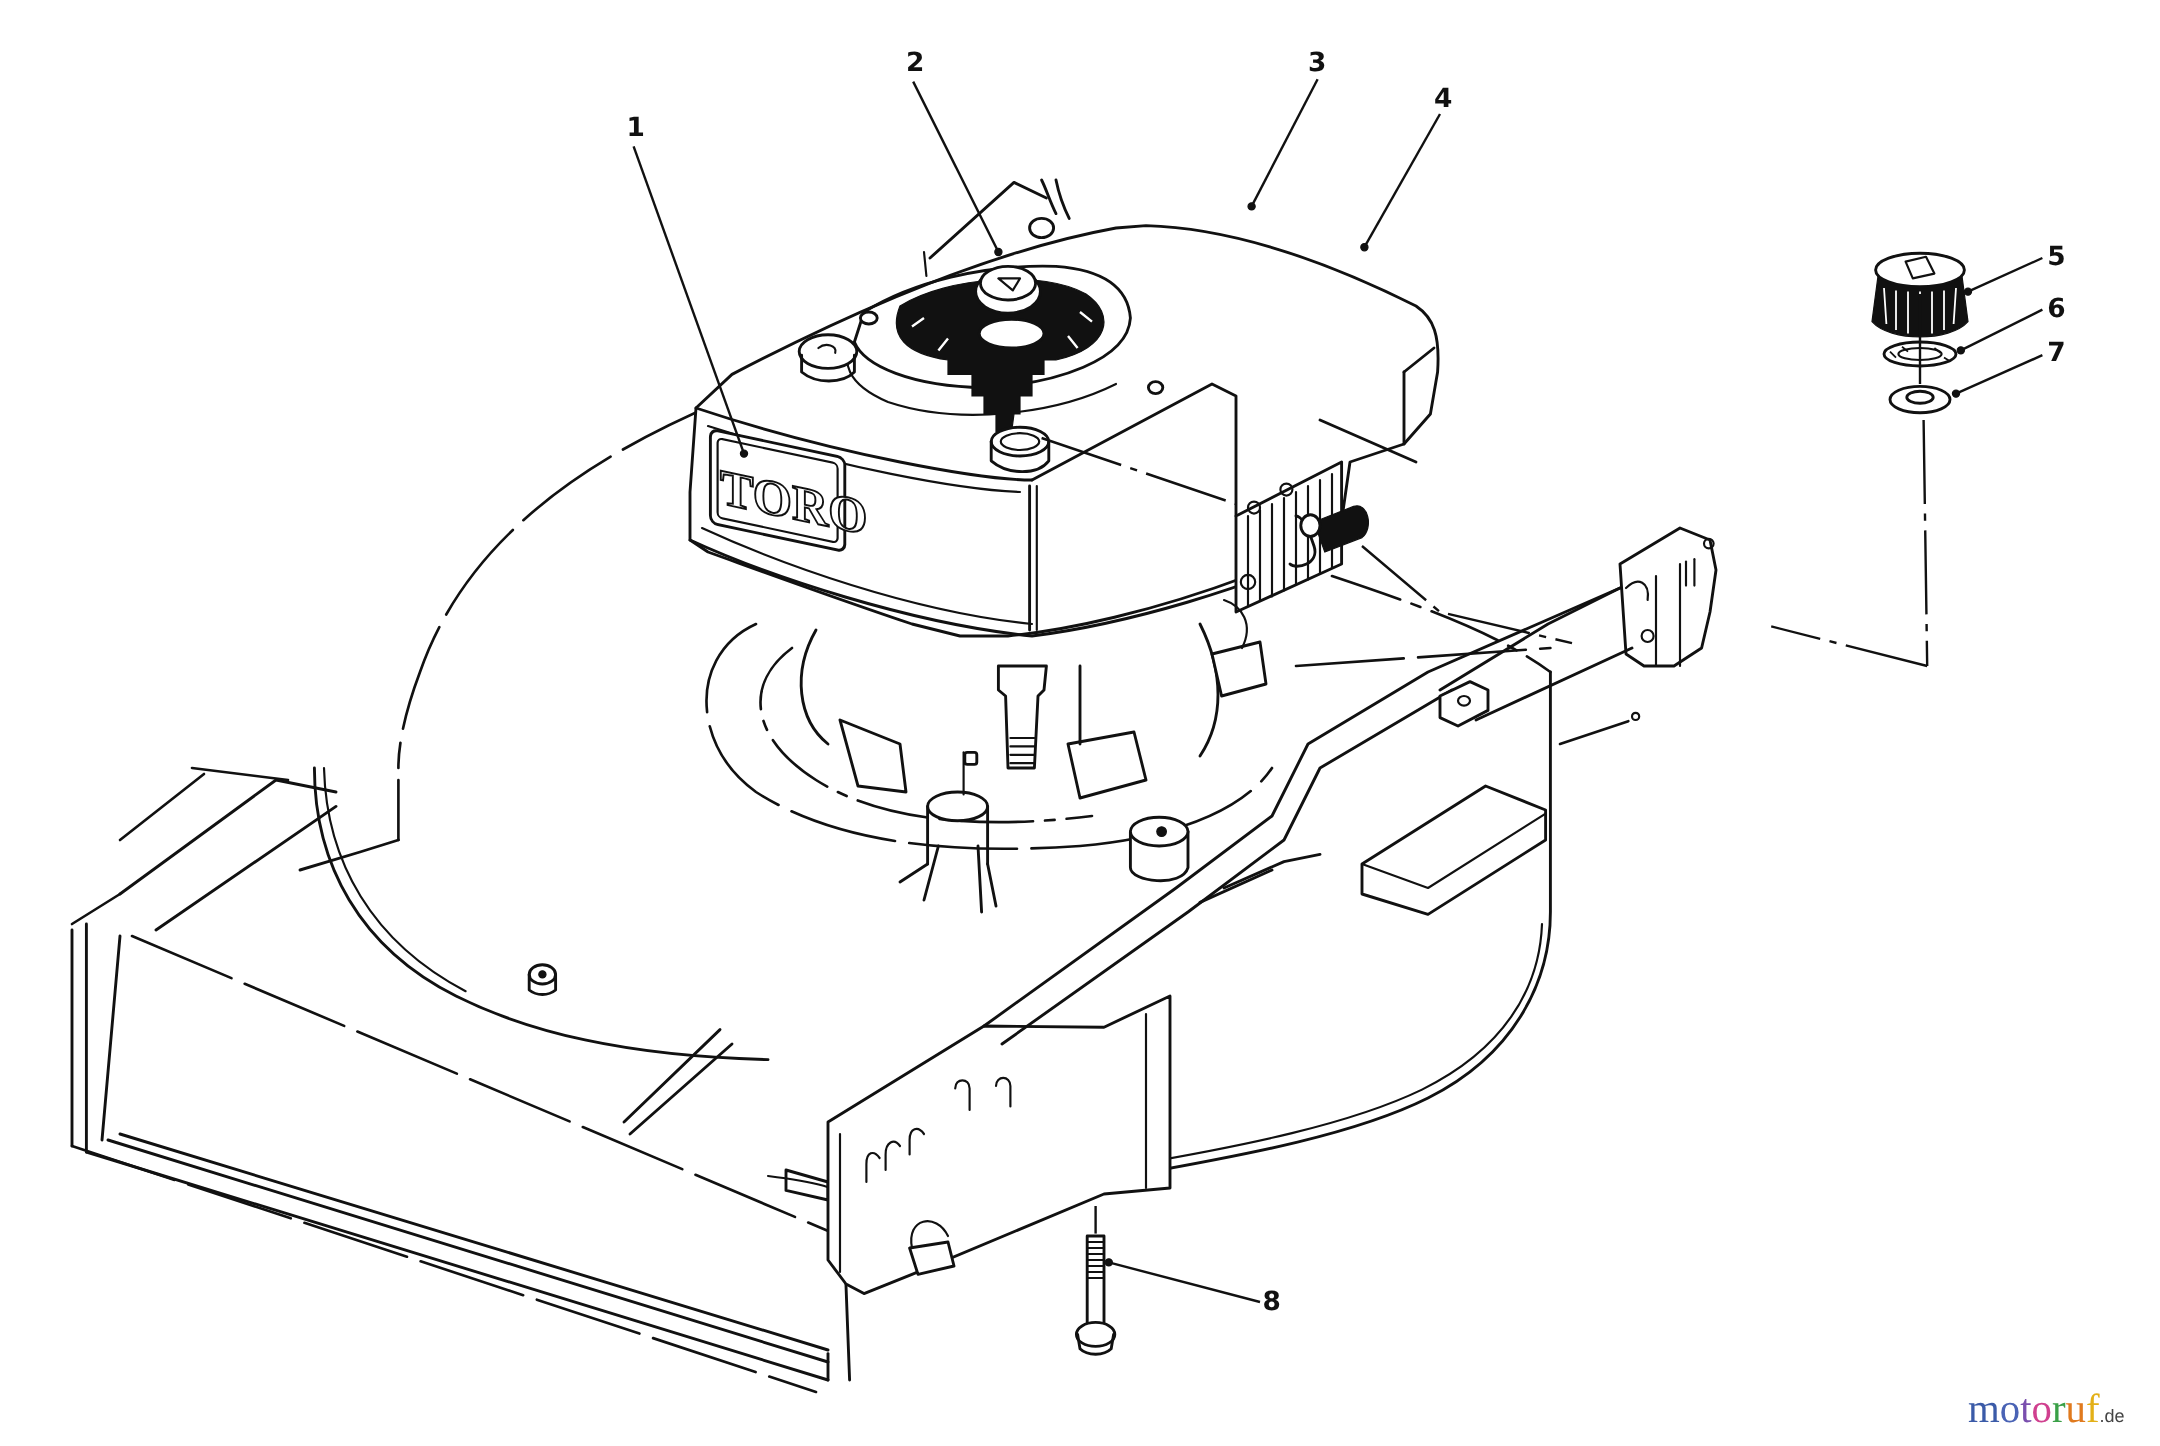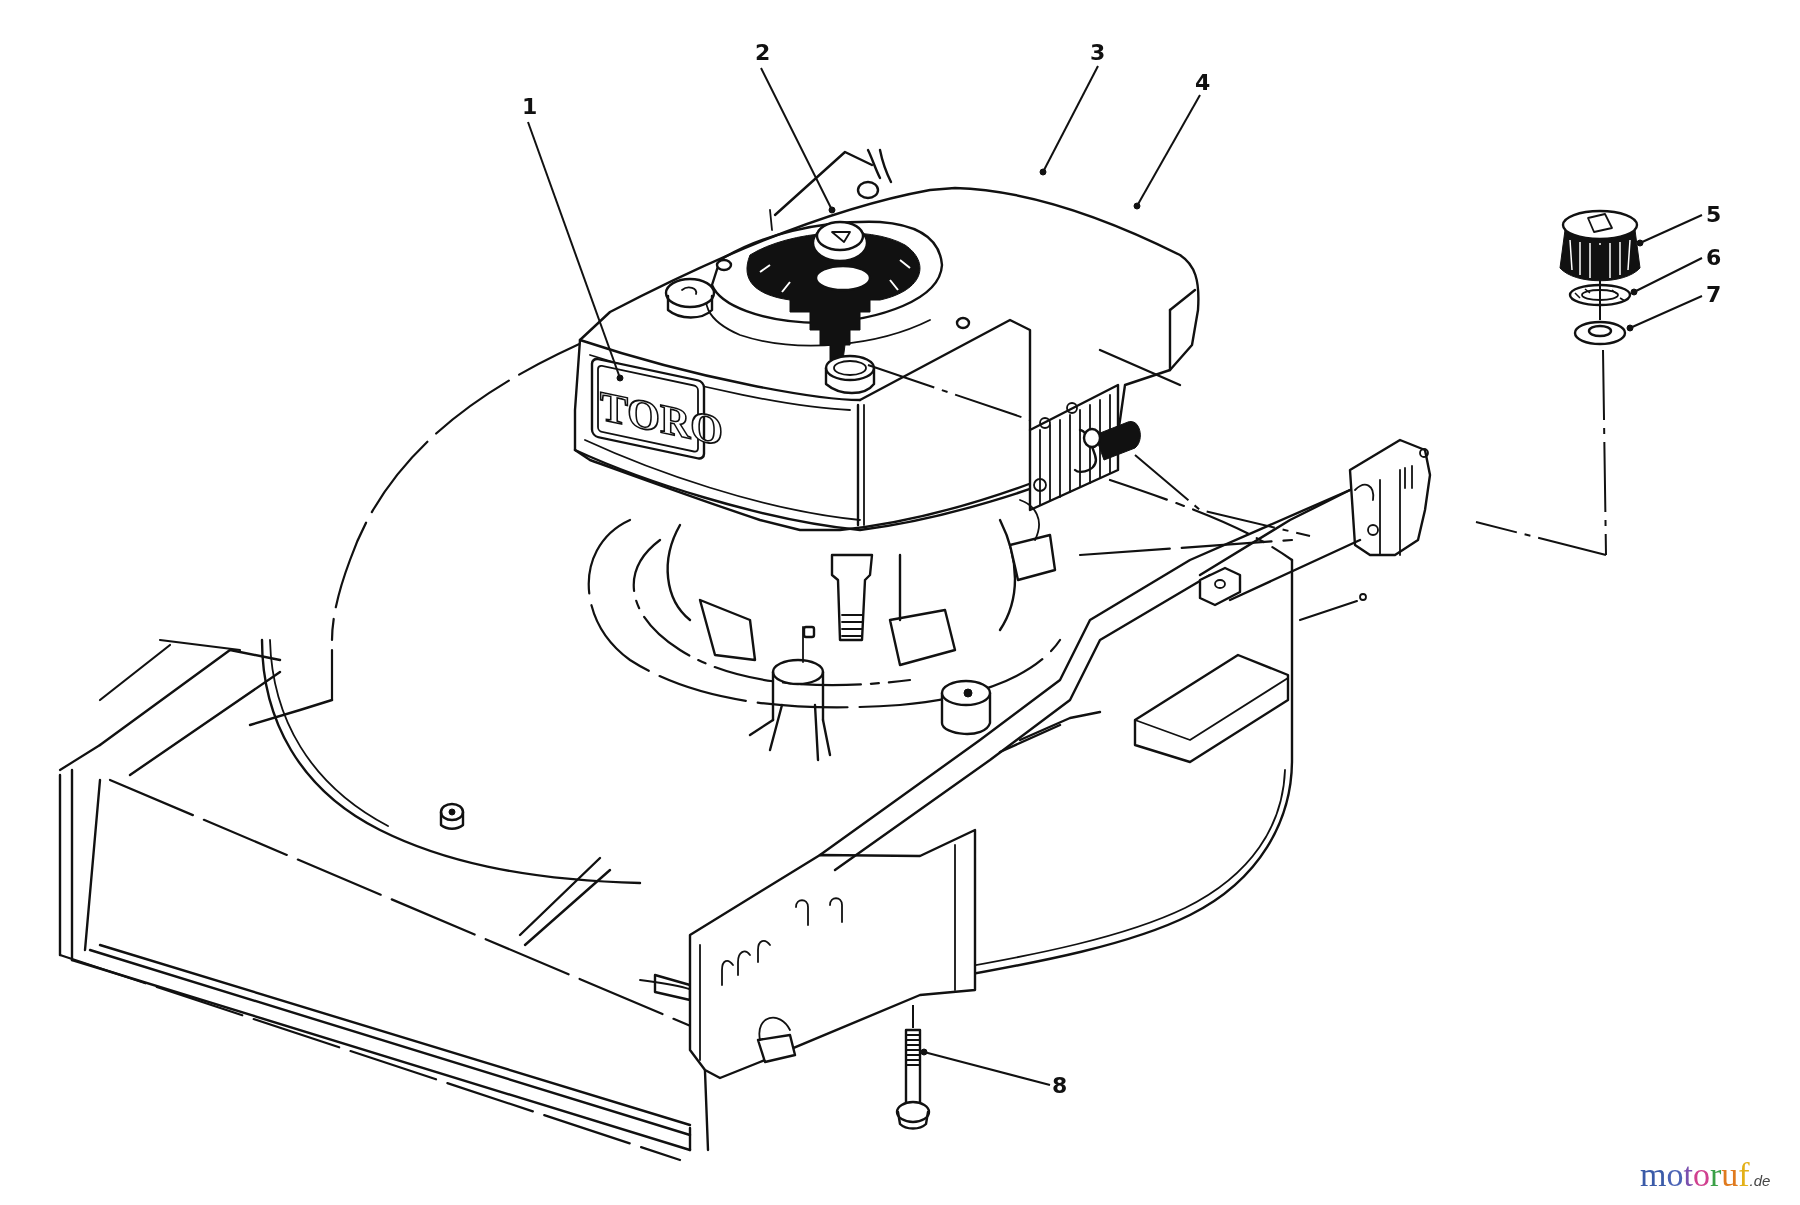--- a/index.html
+++ b/index.html
@@ -49,21 +49,20 @@
       font-family: "Liberation Serif", serif;
       font-size: 34px;
       line-height: 1;
       letter-spacing: 0px;
       white-space: nowrap;
     }
     .watermark .suffix {
       font-family: "Liberation Sans", sans-serif;
       font-size: 15px;
       color: #444;
-      font-style: italic;
     }
     .wm-ch { display: inline-block; }
   </style>
 </head>
 <body>
 
 <div class="canvas">
 
   <svg class="drawing" viewBox="0 0 1800 1205">
 

